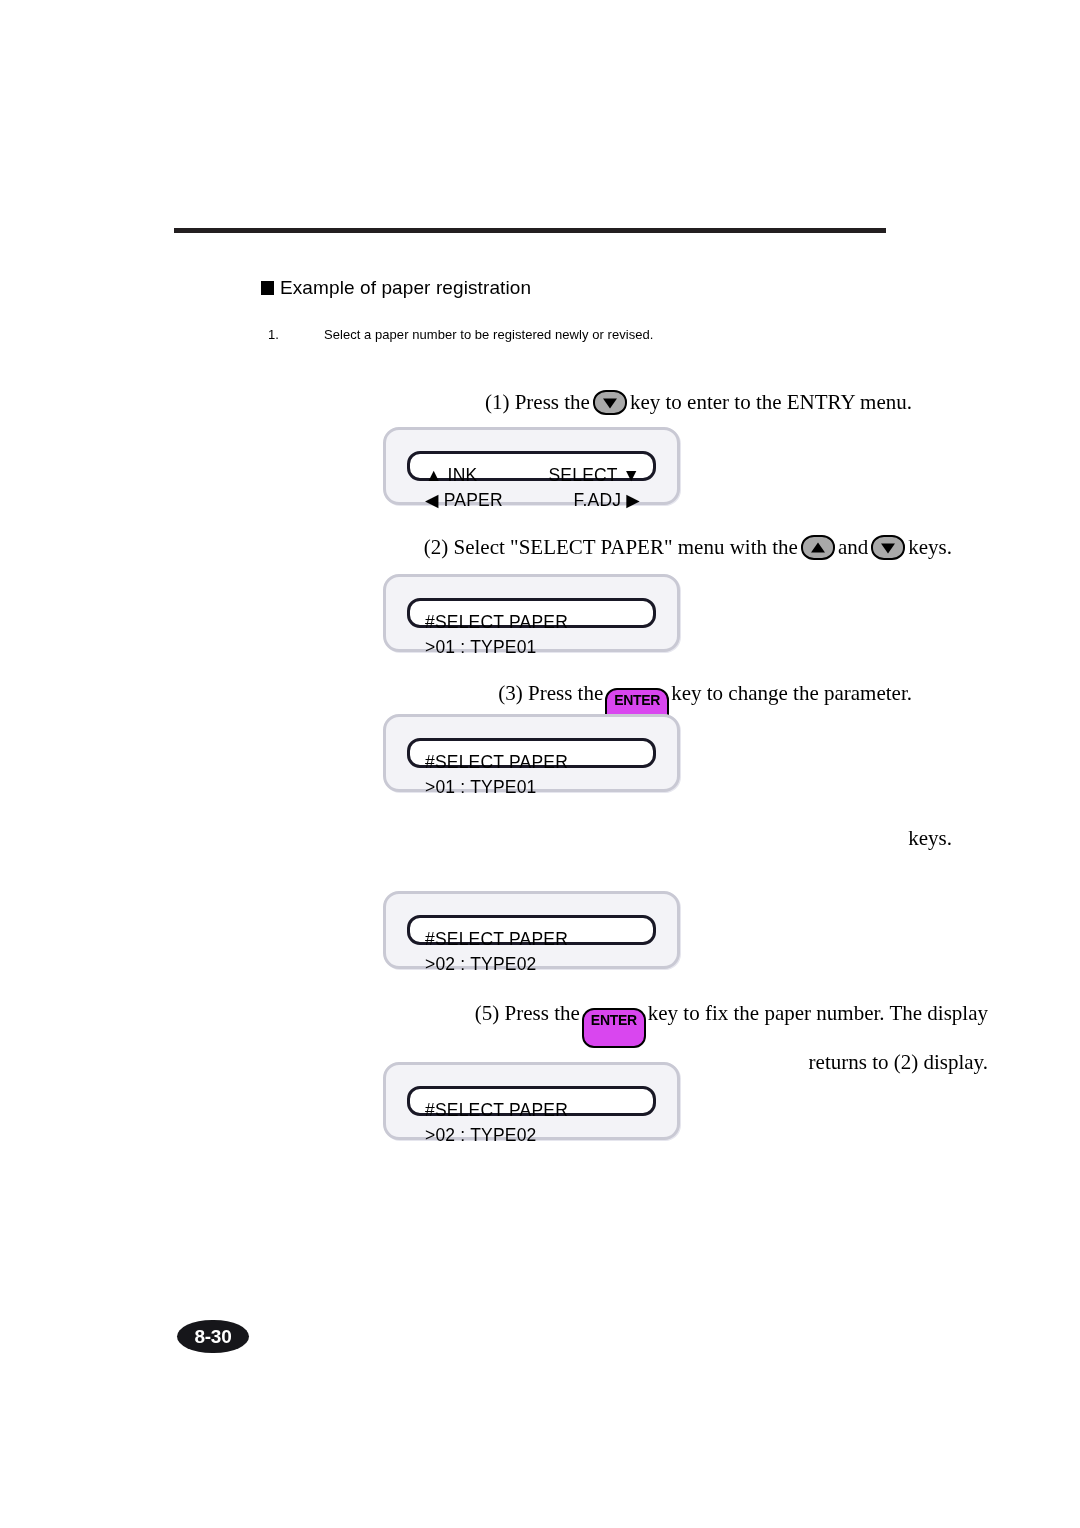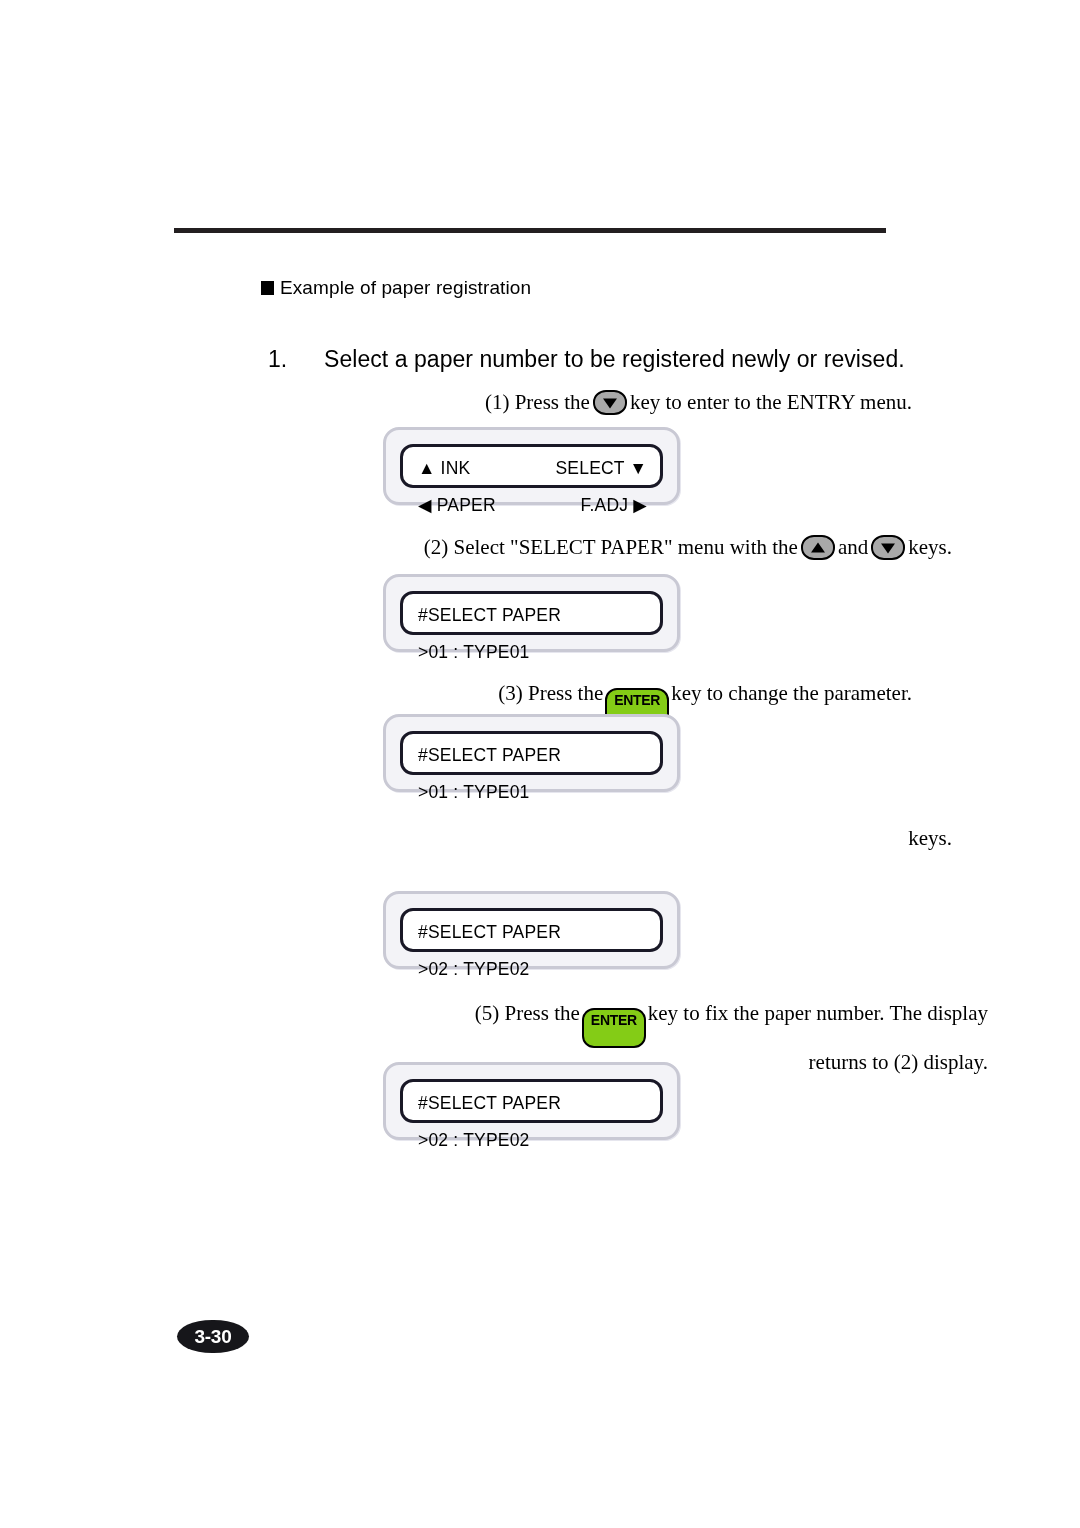--- a/index.html
+++ b/index.html
@@ -46,22 +46,22 @@
     height: 14px;
     background: #000;
     margin-right: 6px;
     display: inline-block;
   }
 
   
   .step-number-row {
     position: absolute;
     left: 268px;
-    top: 346px;
-    font-size: 23px;
+    top: 327px;
+    font-size: 13px;
     letter-spacing: 0.05px;
     white-space: nowrap;
   }
   .step-number-row .num {
     display: inline-block;
     width: 56px;
   }
 
   
   .substep {
@@ -110,42 +110,42 @@
     border-bottom: 10px solid #000;
     transform: translate(-50%, -54%);
   }
 
   .key-enter {
     display: inline-block;
     vertical-align: -5px;
     height: 40px;
     padding: 0 7px;
     border-radius: 12px;
-    background: #84cc16;
+    background: #d946ef;
     border: 2.5px solid #000;
     font-family: "Liberation Sans", sans-serif;
     font-size: 14px;
     font-weight: bold;
     line-height: 21px;
     letter-spacing: -0.3px;
     color: #000;
     margin: 0 2px;
     box-sizing: border-box;
   }
 
   
   .lcd {
     position: absolute;
     width: 297px;
     height: 78px;
     box-sizing: border-box;
     border: 3px solid #c9c9d4;
     border-radius: 16px;
     background: #f3f3f7;
-    padding: 14px;
+    padding: 21px;
     box-shadow: 1px 1px 0 #e6e6ee;
   }
   .lcd-inner {
     width: 100%;
     height: 100%;
     box-sizing: border-box;
     border: 3px solid #191826;
     border-radius: 13px;
     background: #ffffff;
     position: relative;
@@ -154,21 +154,21 @@
     position: absolute;
     left: 15px;
     right: 13px;
     font-family: "Liberation Sans", sans-serif;
     font-size: 17.5px;
     letter-spacing: 0.2px;
     color: #000;
     white-space: nowrap;
   }
   .lcd-line.l1 { top: 11px; }
-  .lcd-line.l2 { top: 48px; }
+  .lcd-line.l2 { top: 36px; }
   .lcd-line .left  { float: left; }
   .lcd-line .right { float: right; }
   .lcd-line::after { content: ""; display: block; clear: both; }
 
   
   .page-badge {
     position: absolute;
     left: 177px;
     top: 1320px;
     width: 72px;
@@ -283,15 +283,15 @@
     <div class="lcd-inner">
       <div class="lcd-line l1">
         <span class="left">#SELECT PAPER</span>
       </div>
       <div class="lcd-line l2">
         <span class="left">&gt;02 : TYPE02</span>
       </div>
     </div>
   </div>
 
-  <div class="page-badge">3-30</div>
+  <div class="page-badge">8-30</div>
 
 </div>
 
 </body></html>

